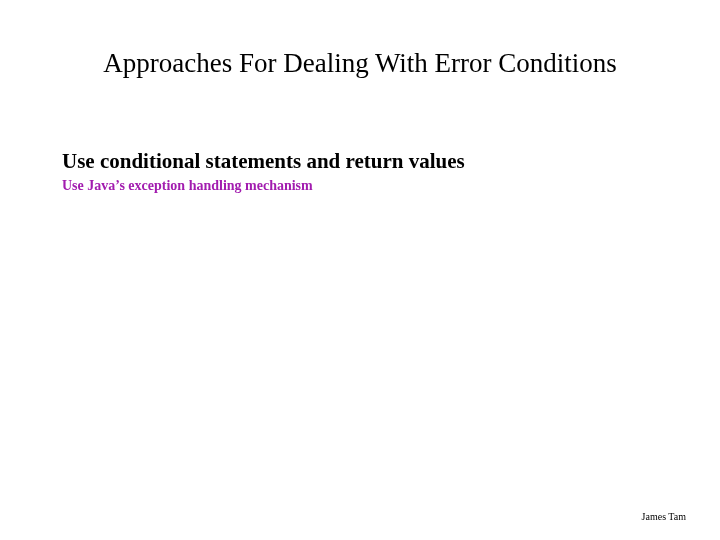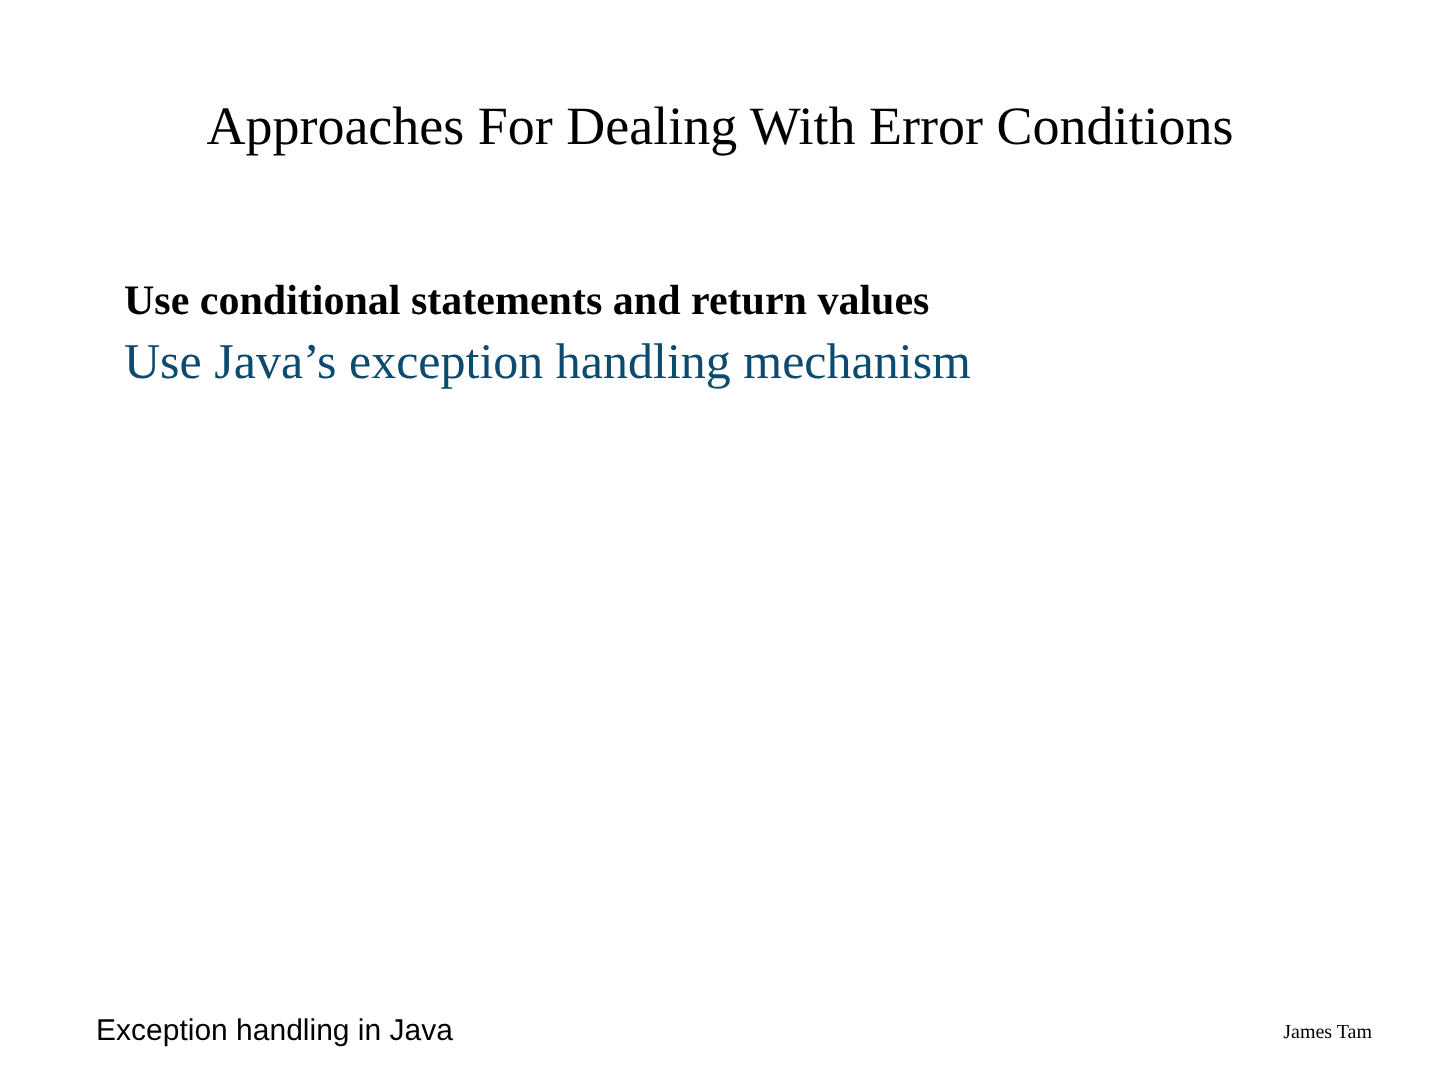--- a/index.html
+++ b/index.html
@@ -25,35 +25,35 @@
       top: 48px;
       left: 0;
       right: 0;
       text-align: center;
       font-size: 27px;
       font-weight: normal;
       color: #000000;
     }
     .content {
       position: absolute;
-      top: 137px;
+      top: 148px;
       left: 62px;
       right: 60px;
     }
     .bullet-bold {
       font-size: 21px;
       font-weight: bold;
       color: #000000;
       line-height: 1.3;
       margin-bottom: 2px;
     }
     .bullet-normal {
-      font-size: 25px;
-      font-weight: normal;
-      color: #0c4a6e;
+      font-size: 14px;
+      font-weight: bold;
+      color: #a21caf;
       line-height: 1.3;
     }
     .footer-left {
       position: absolute;
       bottom: 16px;
       left: 48px;
       font-family: Arial, Helvetica, sans-serif;
       font-size: 15px;
       color: #000000;
     }
@@ -68,15 +68,14 @@
   </style>
 </head>
 <body>
 
 <div class="slide">
   <h1 class="title">Approaches For Dealing With Error Conditions</h1>
   <div class="content">
     <div class="bullet-bold">Use conditional statements and return values</div>
     <div class="bullet-normal">Use Java’s exception handling mechanism</div>
   </div>
-  <div class="footer-left">Exception handling in Java</div>
   <div class="footer-right">James Tam</div>
 </div>
 
 </body></html>

